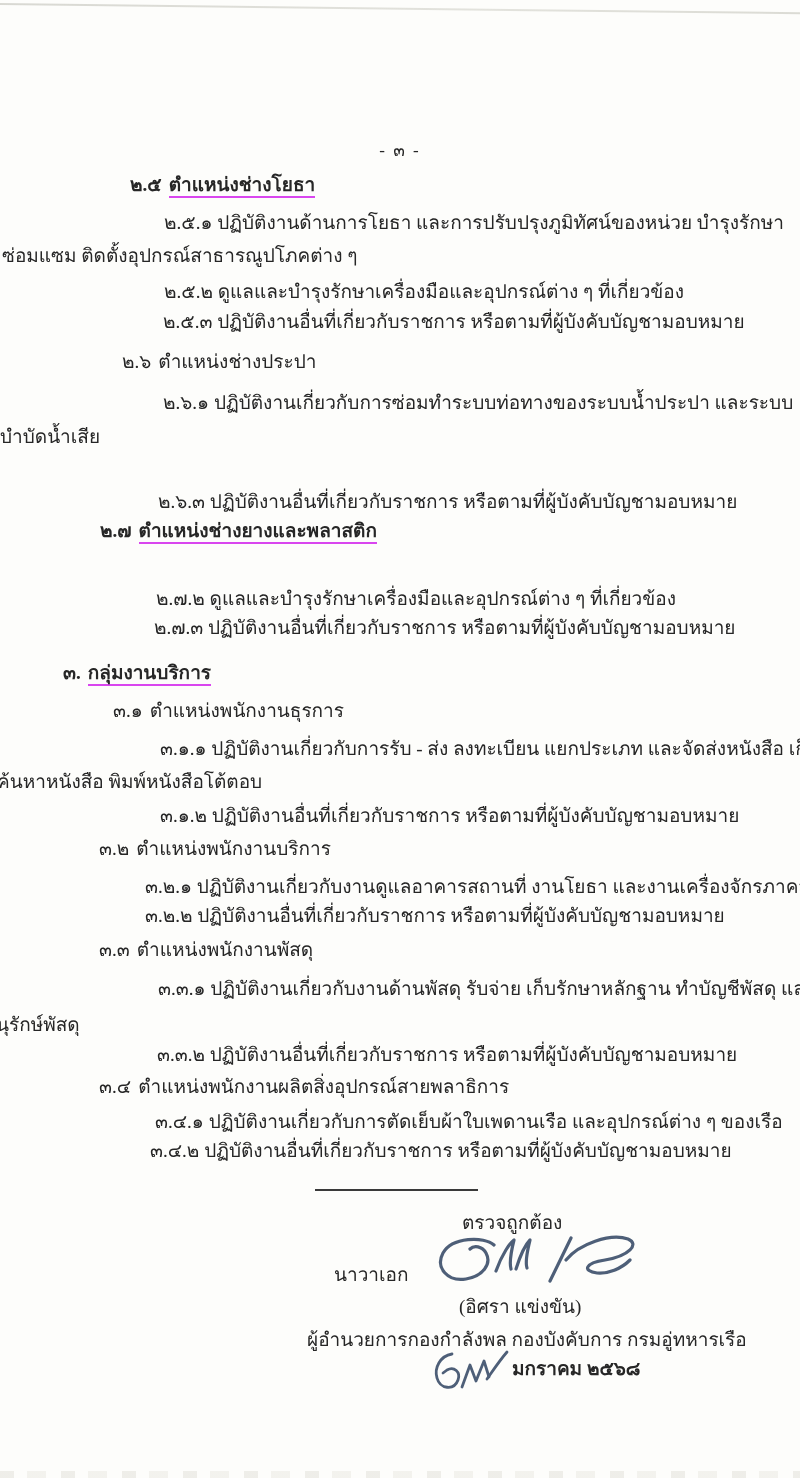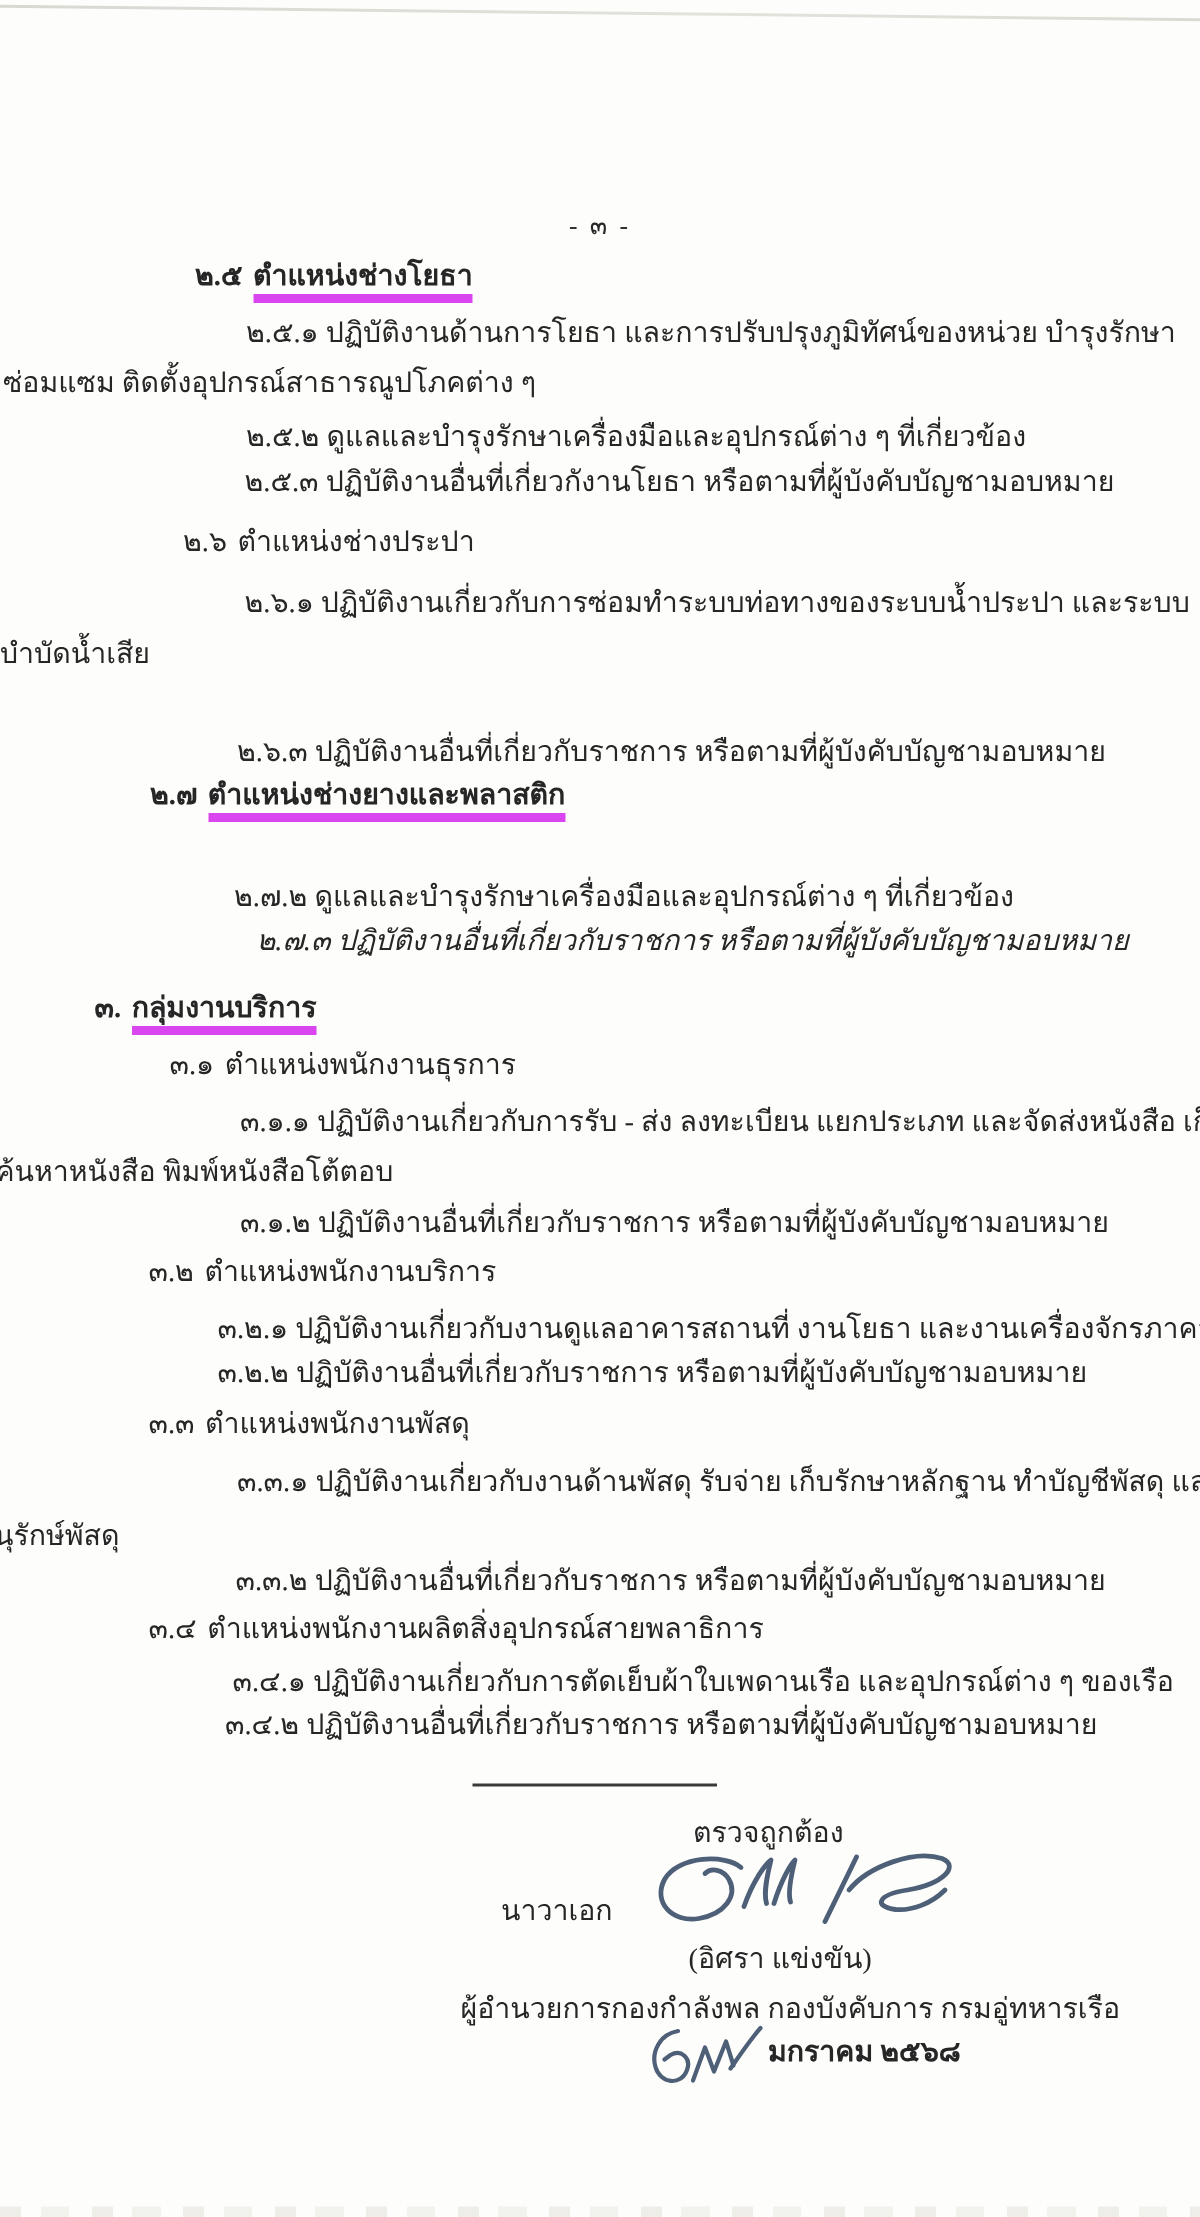--- a/index.html
+++ b/index.html
@@ -12,39 +12,39 @@
     color:#262626;
   }
   .line{
     position:absolute;
     white-space:nowrap;
     font-size:19px;
     line-height:26px;
     color:#262626;
   }
   .heading{font-weight:bold;}
-  .u{border-bottom:6px solid #d946ef;padding-bottom:1px;}
+  .u{border-bottom:2px solid #d946ef;padding-bottom:1px;}
   .num{margin-right:7px;}
   #page-number{left:0;right:0;text-align:center;top:138px;font-size:17px;letter-spacing:2px;}
 
   
   #h25{left:130px;top:172px;}
   #p251a{left:164px;top:210px;}
   #p251b{left:2px;top:243px;}
   #p252{left:164px;top:279px;}
   #p253{left:163px;top:309px;}
   #h26{left:122px;top:349px;}
   #p261a{left:163px;top:390px;}
   #p261b{left:0px;top:424px;}
   #p262{left:160px;top:459px;}
   #p263{left:158px;top:489px;}
   #h27{left:100px;top:518px;}
   #p271{left:158px;top:556px;}
   #p272{left:156px;top:586px;}
-  #p273{left:171px;top:615px;font-style:italic;}
+  #p273{left:154px;top:615px;}
   #h3{left:63px;top:660px;}
   #h31{left:113px;top:698px;}
   #p311a{left:160px;top:736px;}
   #p311b{left:-3px;top:769px;}
   #p312{left:160px;top:803px;}
   #h32{left:99px;top:836px;}
   #p321{left:145px;top:874px;}
   #p322{left:145px;top:903px;}
   #h33{left:99px;top:937px;}
   #p331a{left:158px;top:976px;}
@@ -89,21 +89,21 @@
   <div id="scanline-top"></div>
 
   <div class="line" id="page-number">- ๓ -</div>
 
   <div class="line heading" id="h25">
     <span class="num">๒.๕</span><span class="u">ตำแหน่งช่างโยธา</span>
   </div>
   <div class="line" id="p251a">๒.๕.๑ ปฏิบัติงานด้านการโยธา และการปรับปรุงภูมิทัศน์ของหน่วย บำรุงรักษา</div>
   <div class="line" id="p251b">ซ่อมแซม ติดตั้งอุปกรณ์สาธารณูปโภคต่าง ๆ</div>
   <div class="line" id="p252">๒.๕.๒ ดูแลและบำรุงรักษาเครื่องมือและอุปกรณ์ต่าง ๆ ที่เกี่ยวข้อง</div>
-  <div class="line" id="p253">๒.๕.๓ ปฏิบัติงานอื่นที่เกี่ยวกังานโยธา หรือตามที่ผู้บังคับบัญชามอบหมาย</div>
+  <div class="line" id="p253">๒.๕.๓ ปฏิบัติงานอื่นที่เกี่ยวกับราชการ หรือตามที่ผู้บังคับบัญชามอบหมาย</div>
 
   <div class="line" id="h26">
     <span class="num">๒.๖</span><span>ตำแหน่งช่างประปา</span>
   </div>
   <div class="line" id="p261a">๒.๖.๑ ปฏิบัติงานเกี่ยวกับการซ่อมทำระบบท่อทางของระบบน้ำประปา และระบบ</div>
   <div class="line" id="p261b">บำบัดน้ำเสีย</div>
   <div class="line" id="p263">๒.๖.๓ ปฏิบัติงานอื่นที่เกี่ยวกับราชการ หรือตามที่ผู้บังคับบัญชามอบหมาย</div>
 
   <div class="line heading" id="h27">
     <span class="num">๒.๗</span><span class="u">ตำแหน่งช่างยางและพลาสติก</span>

